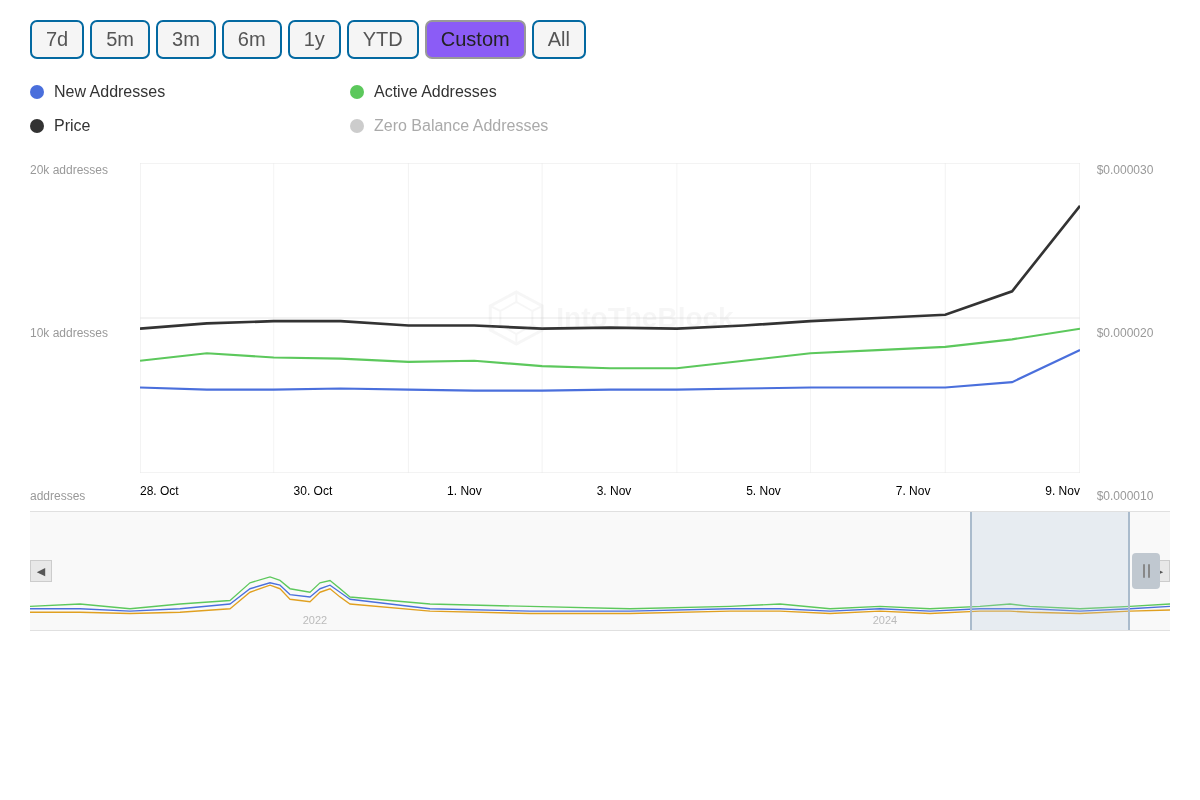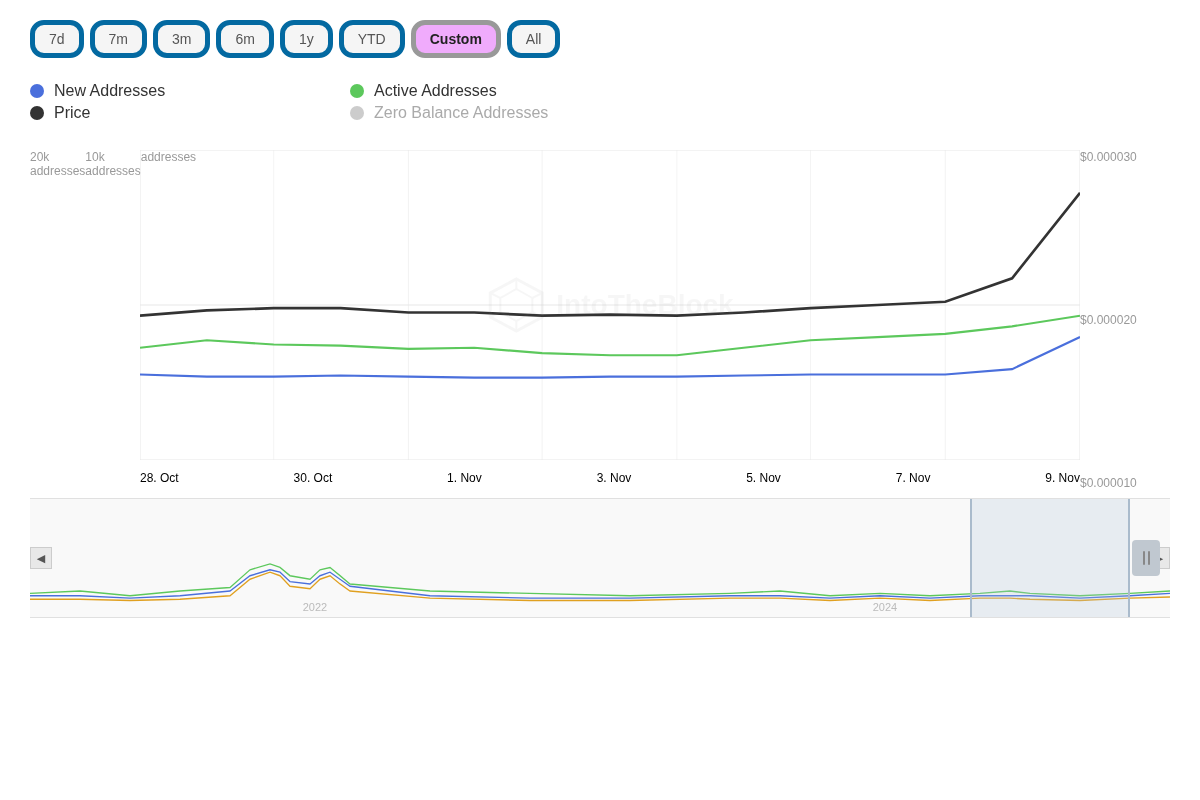--- a/index.html
+++ b/index.html
@@ -18,37 +18,37 @@
       position: relative;
     }
     .time-filters {
       display: flex;
       gap: 6px;
       margin-bottom: 24px;
       flex-wrap: wrap;
     }
     .time-btn {
       padding: 6px 14px;
-      border: 5px solid #0369a1;
-      border-radius: 14px;
+      border: 2px solid #0369a1;
+      border-radius: 7px;
       background: #f5f5f5;
       cursor: pointer;
-      font-size: 14px;
+      font-size: 20px;
       color: #555;
     }
     .time-btn.active {
-      background: #f0abfc;
+      background: #8b5cf6;
       border-color: #999;
       color: #222;
-      font-weight: 700;
+      font-weight: 400;
     }
     .legend {
       display: grid;
       grid-template-columns: 1fr 1fr;
-      gap: 4px 40px;
+      gap: 16px 40px;
       margin-bottom: 28px;
       max-width: 600px;
     }
     .legend-item {
       display: flex;
       align-items: center;
       gap: 10px;
       font-size: 16px;
     }
     .legend-dot {
@@ -69,34 +69,34 @@
       height: 340px;
       margin-bottom: 0;
     }
     .chart-labels-left {
       position: absolute;
       left: 0;
       top: 0;
       height: 100%;
       width: 110px;
       display: flex;
-      flex-direction: row;
+      flex-direction: column;
       justify-content: space-between;
       pointer-events: none;
     }
     .chart-labels-right {
       position: absolute;
       right: 0;
       top: 0;
       height: 100%;
       width: 90px;
       display: flex;
       flex-direction: column;
       justify-content: space-between;
-      align-items: flex-start;
+      align-items: center;
       pointer-events: none;
     }
     .axis-label {
       font-size: 12px;
       color: #999;
     }
     .chart-svg-wrapper {
       position: absolute;
       left: 110px;
       right: 90px;
@@ -222,21 +222,21 @@
       color: #bbb;
     }
   </style>
 </head>
 <body>
 
 <div class="container">
 
   <div class="time-filters">
   <button class="time-btn">7d</button>
-      <button class="time-btn">7m</button>
+      <button class="time-btn">5m</button>
       <button class="time-btn">3m</button>
       <button class="time-btn">6m</button>
       <button class="time-btn">1y</button>
       <button class="time-btn">YTD</button>
       <button class="time-btn active">Custom</button>
       <button class="time-btn">All</button>
     </div>
 
   <div class="legend">
   <div class="legend-item">

